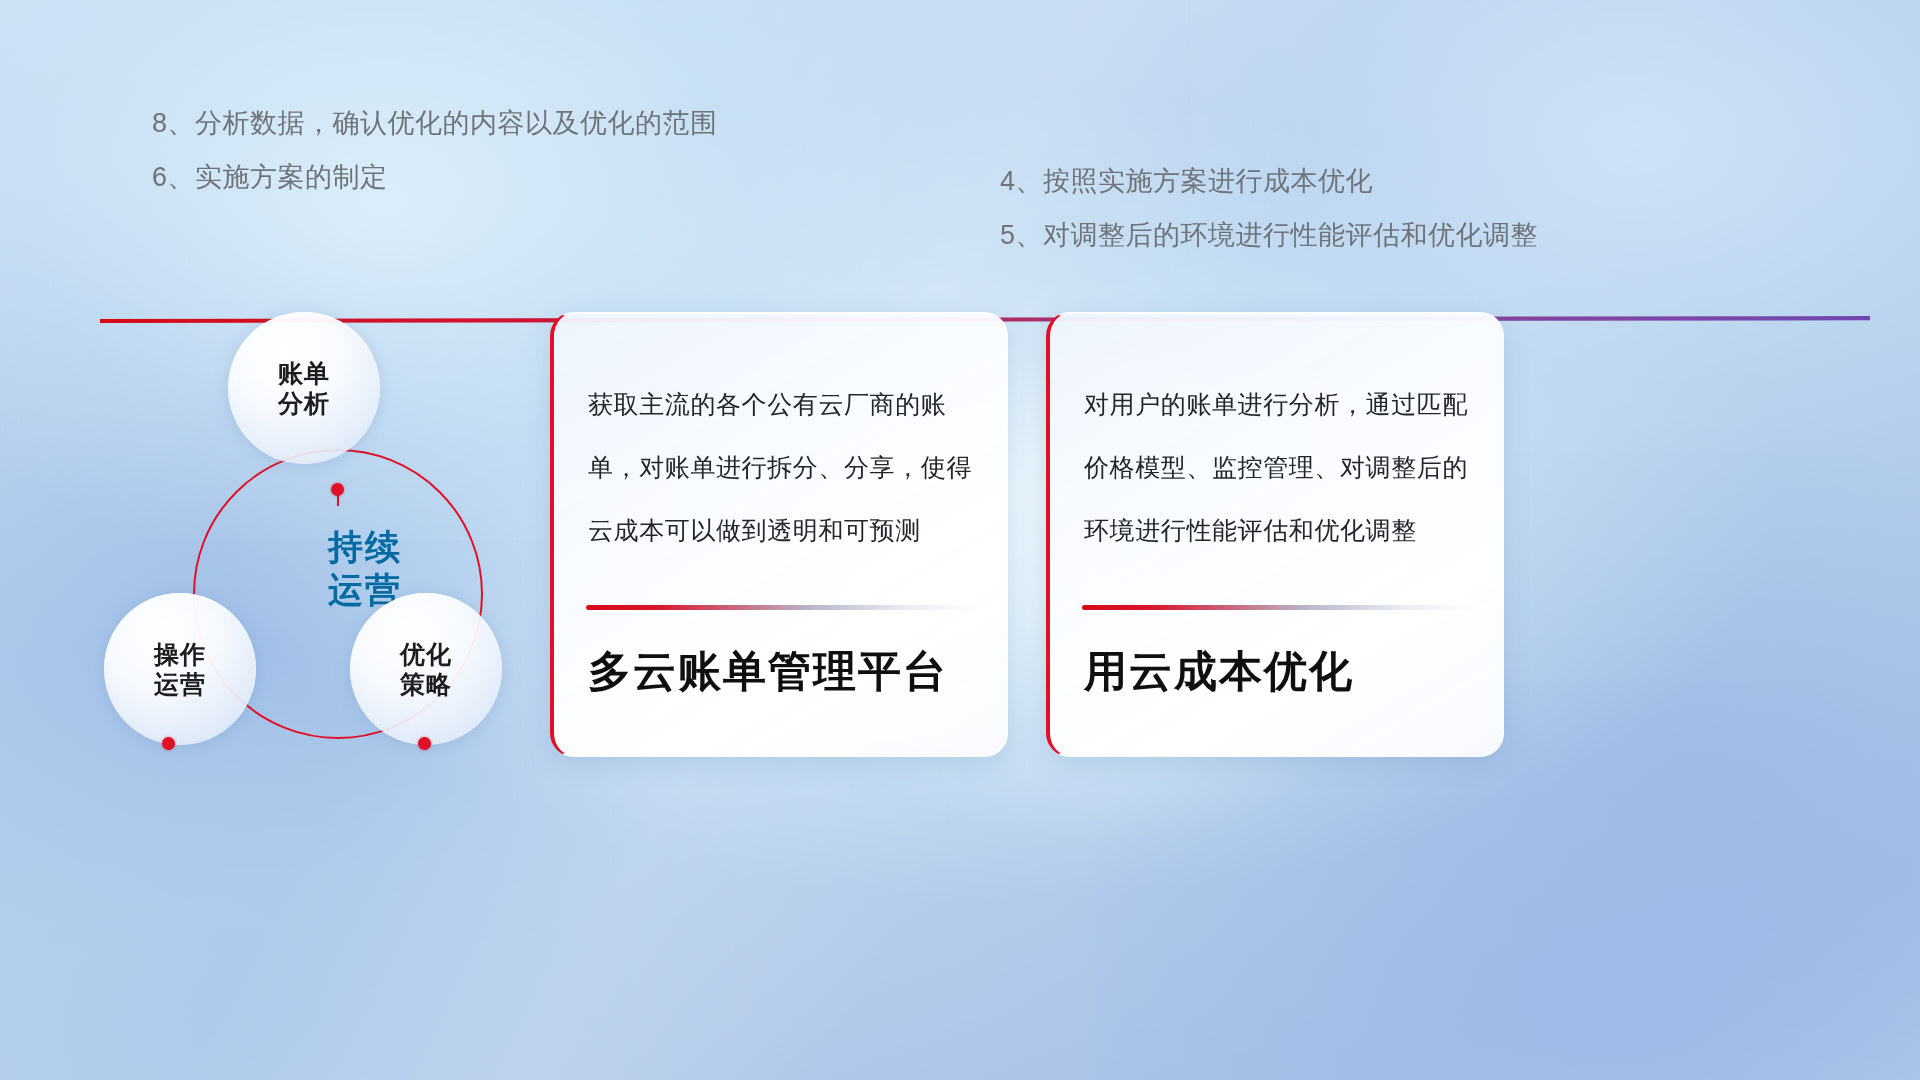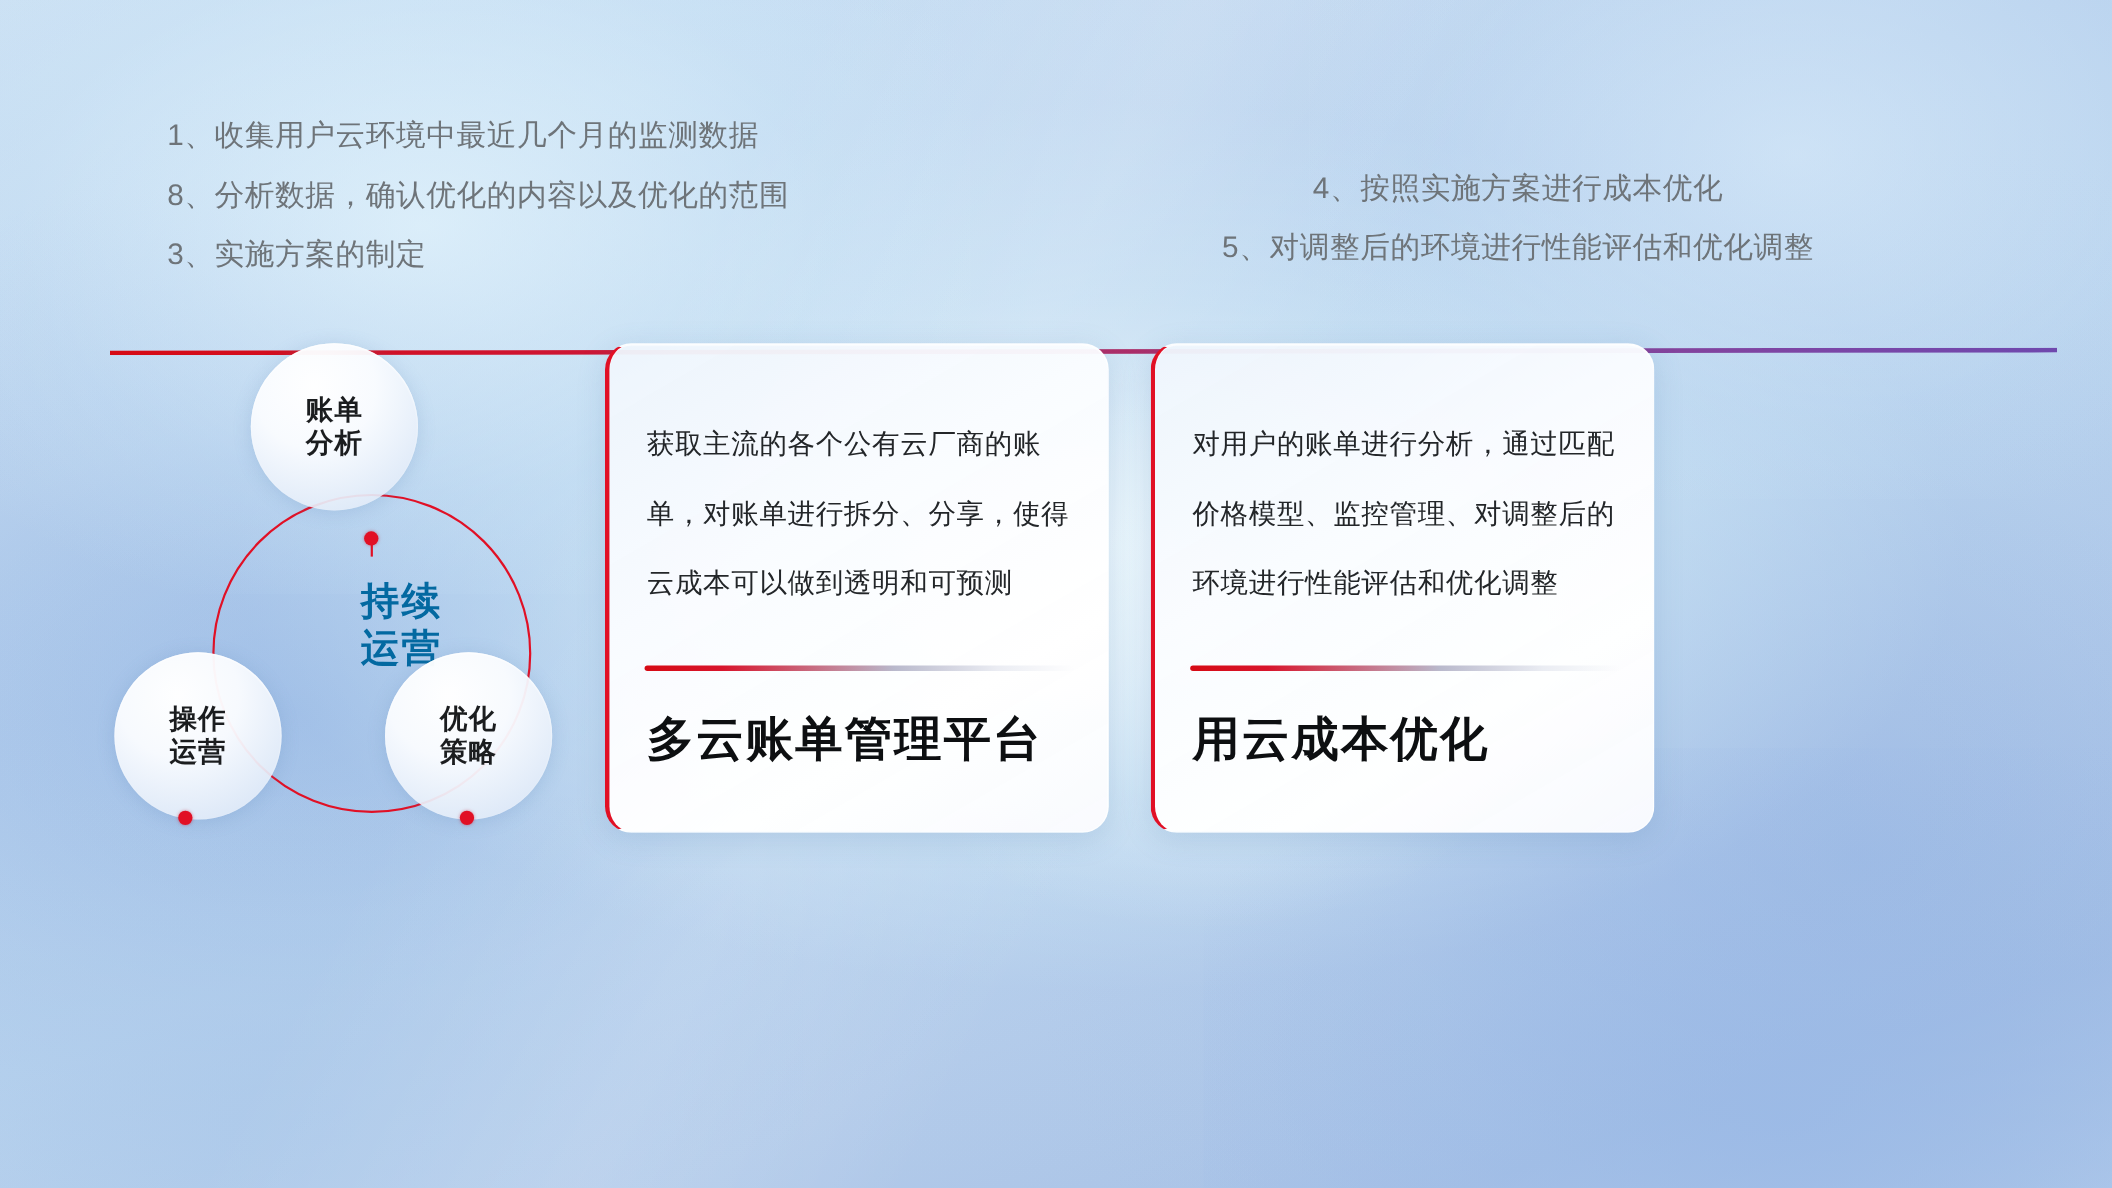--- a/index.html
+++ b/index.html
@@ -43,21 +43,21 @@
   }
   .bg-sheen {
     position:absolute; left:0; top:0; width:100%; height:100%;
     background:linear-gradient(118deg, rgba(255,255,255,0) 30%, rgba(255,255,255,0.16) 44%, rgba(255,255,255,0) 56%);
   }
 
   
   #bullets { position:absolute; left:0; top:0; width:1920px; height:300px; }
   .bullet-col { position:absolute; }
   #col-left  { left:152px; top:96px;  width:700px; }
-  #col-right { left:1000px; top:144px; width:760px;text-align:center; }
+  #col-right { left:1000px; top:154px; width:760px; }
   .bullet-line {
     font-size:27px;
     line-height:54px;
     color:#6e7479;
     white-space:nowrap;
     letter-spacing:0.5px;
   }
 
   
   #divider { position:absolute; left:100px; top:316px; width:1770px; height:14px; }
@@ -142,23 +142,22 @@
   <div class="bg-glow-1"></div>
   <div class="bg-glow-2"></div>
   <div class="bg-glow-3"></div>
   <div class="bg-glow-4"></div>
   <div class="bg-glow-5"></div>
   <div class="bg-sheen"></div>
 </div>
 
 <div id="bullets">
   <div class="bullet-col" id="col-left">
-    <div class="bullet-line">1、收集用户云环境中最近几个月的监测数据</div>
     <div class="bullet-line">8、分析数据，确认优化的内容以及优化的范围</div>
-    <div class="bullet-line">3、实施方案的制定</div>
+    <div class="bullet-line">6、实施方案的制定</div>
   </div>
   <div class="bullet-col" id="col-right">
     <div class="bullet-line">4、按照实施方案进行成本优化</div>
     <div class="bullet-line">5、对调整后的环境进行性能评估和优化调整</div>
   </div>
 </div>
 
 <div id="divider">
   <div class="bar"></div>
 </div>

